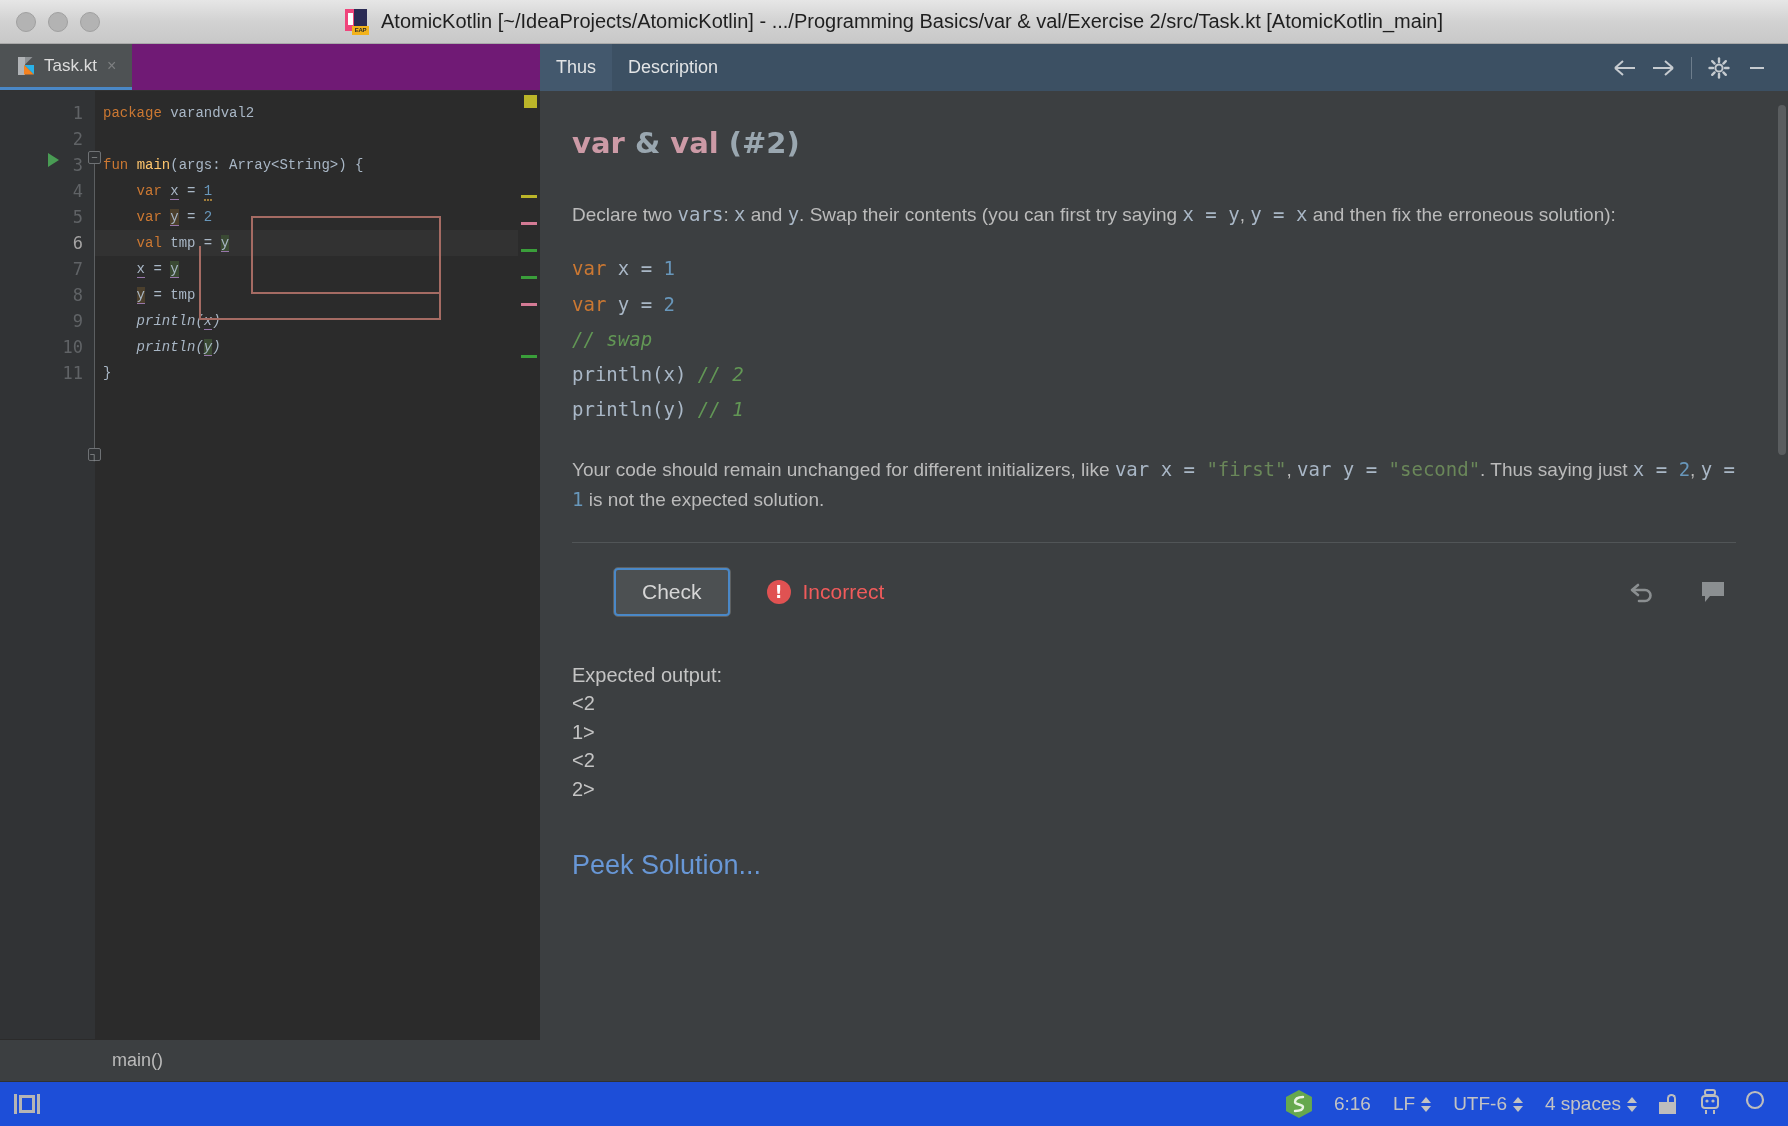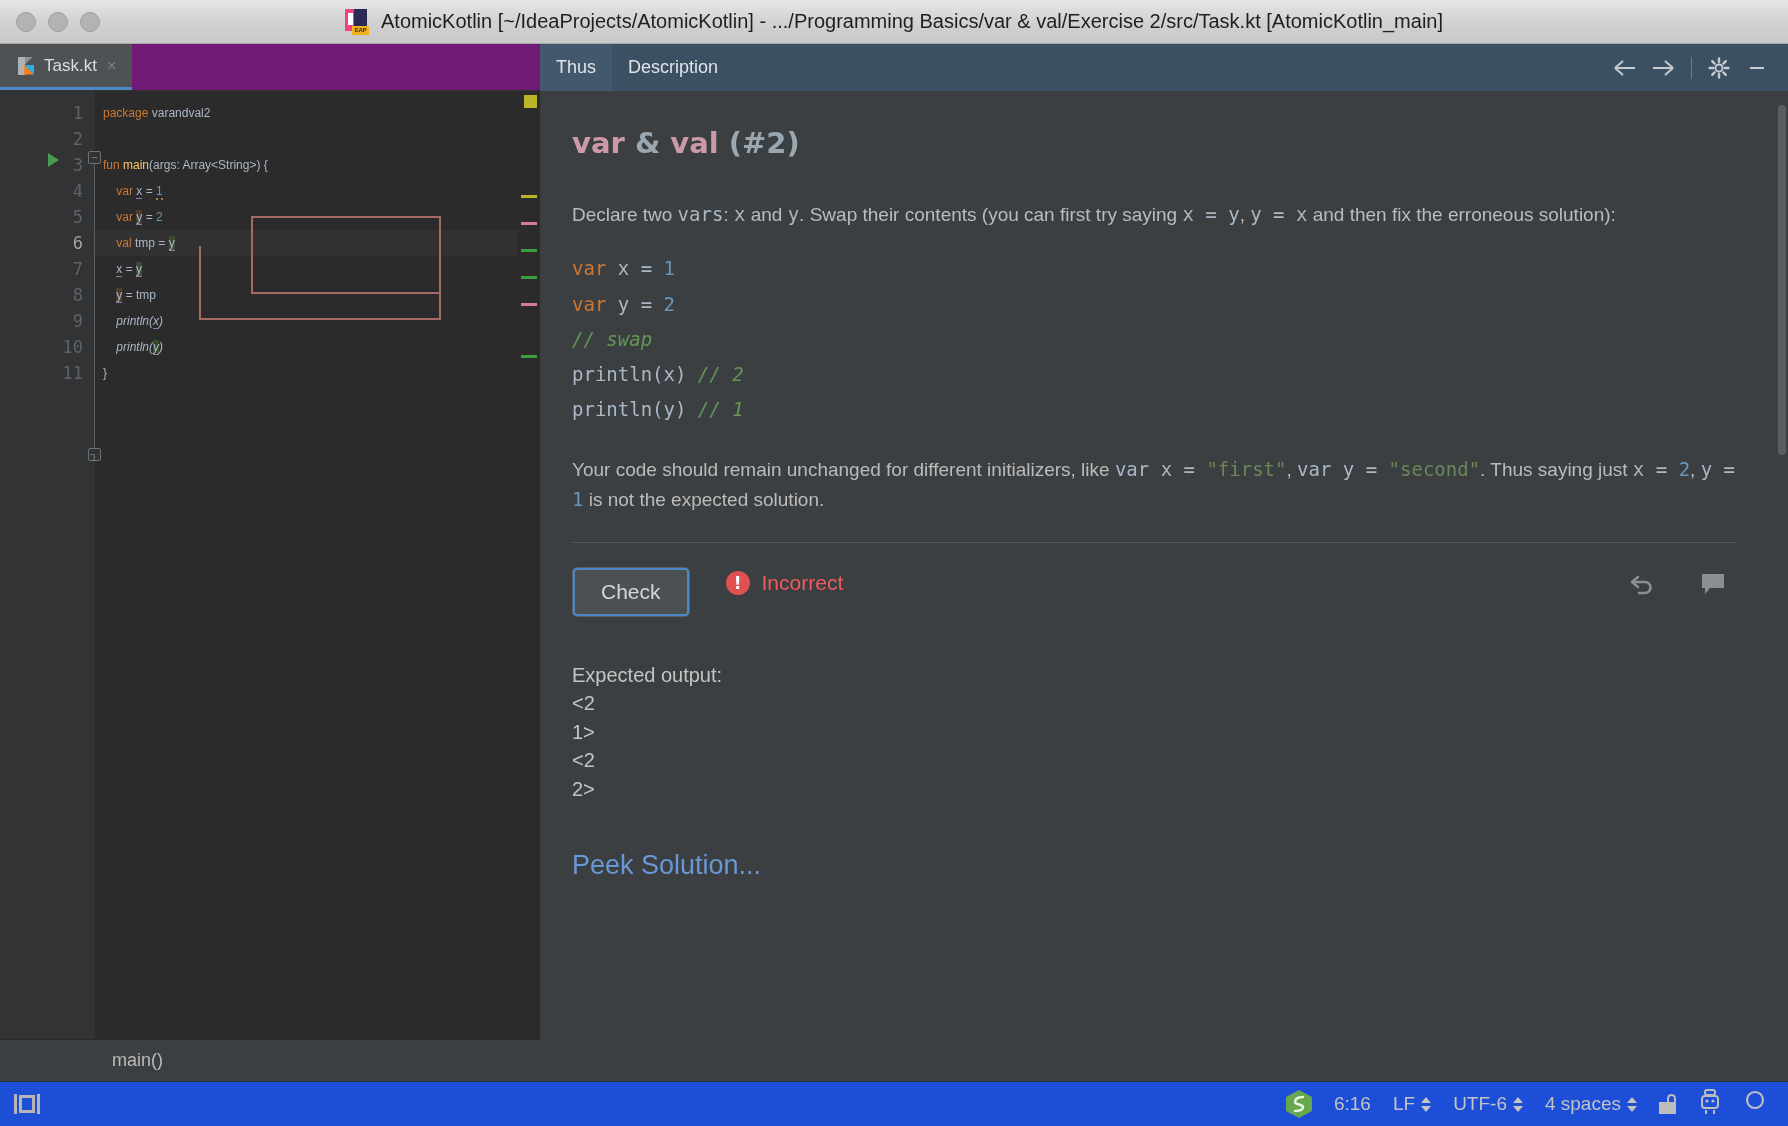--- a/index.html
+++ b/index.html
@@ -99,21 +99,21 @@
   }
   #fold-open { top: 60px; }
   #fold-close { top: 357px; border-radius: 2px; }
   #fold-line {
     position: absolute; left: 94px; top: 73px; width: 1px; height: 285px; background: #5c5f61;
   }
 
   #code {
     flex: 1; position: relative;
     padding-top: 9px;
-    font-family: Liberation Sans, sans-serif; font-size: 12px;
+    font-family: Liberation Mono, monospace; font-size: 14px;
   }
   .cline {
     height: 26px; line-height: 26px; white-space: pre; padding-left: 8px;
     position: relative; color: #a9b7c6;
   }
   .cline.hl { background: #323232; }
   .kw { color: #cc7832; }
   .fn { color: #ffc66d; }
   .num { color: #6897bb; }
   .plain { color: #a9b7c6; }
@@ -191,21 +191,21 @@
   .c-num { color: #6897bb; font-family: "DejaVu Sans Mono", monospace; }
   .c-str { color: #6a8759; font-family: "DejaVu Sans Mono", monospace; }
   .c-cmt { color: #629755; font-style: italic; font-family: "DejaVu Sans Mono", monospace; }
   #code-block { margin: 8px 0 28px 0; }
   #code-block .cb-line {
     font-family: "DejaVu Sans Mono", monospace; font-size: 19px;
     line-height: 1.85; color: #a9b7c6; white-space: pre;
   }
   #divider { height: 1px; background: #515557; margin: 28px 0 24px 0; }
 
-  #check-row { display: flex; align-items: flex-start; }
+  #check-row { display: flex; align-items: center; margin-left: 41px; }
   #check-button {
     background: #4c5052; color: #d6d6d6;
     border: 1px solid #5e6060; outline: 2px solid #4a88c7; outline-offset: -3px;
     border-radius: 5px; padding: 12px 28px;
     font-size: 21px; cursor: pointer;
   }
   #status-wrap { display: flex; align-items: center; gap: 12px; margin-left: 36px; }
   #status-icon {
     width: 24px; height: 24px; border-radius: 50%; background: #e05252;
     color: #fff; font-size: 17px; font-weight: bold;

